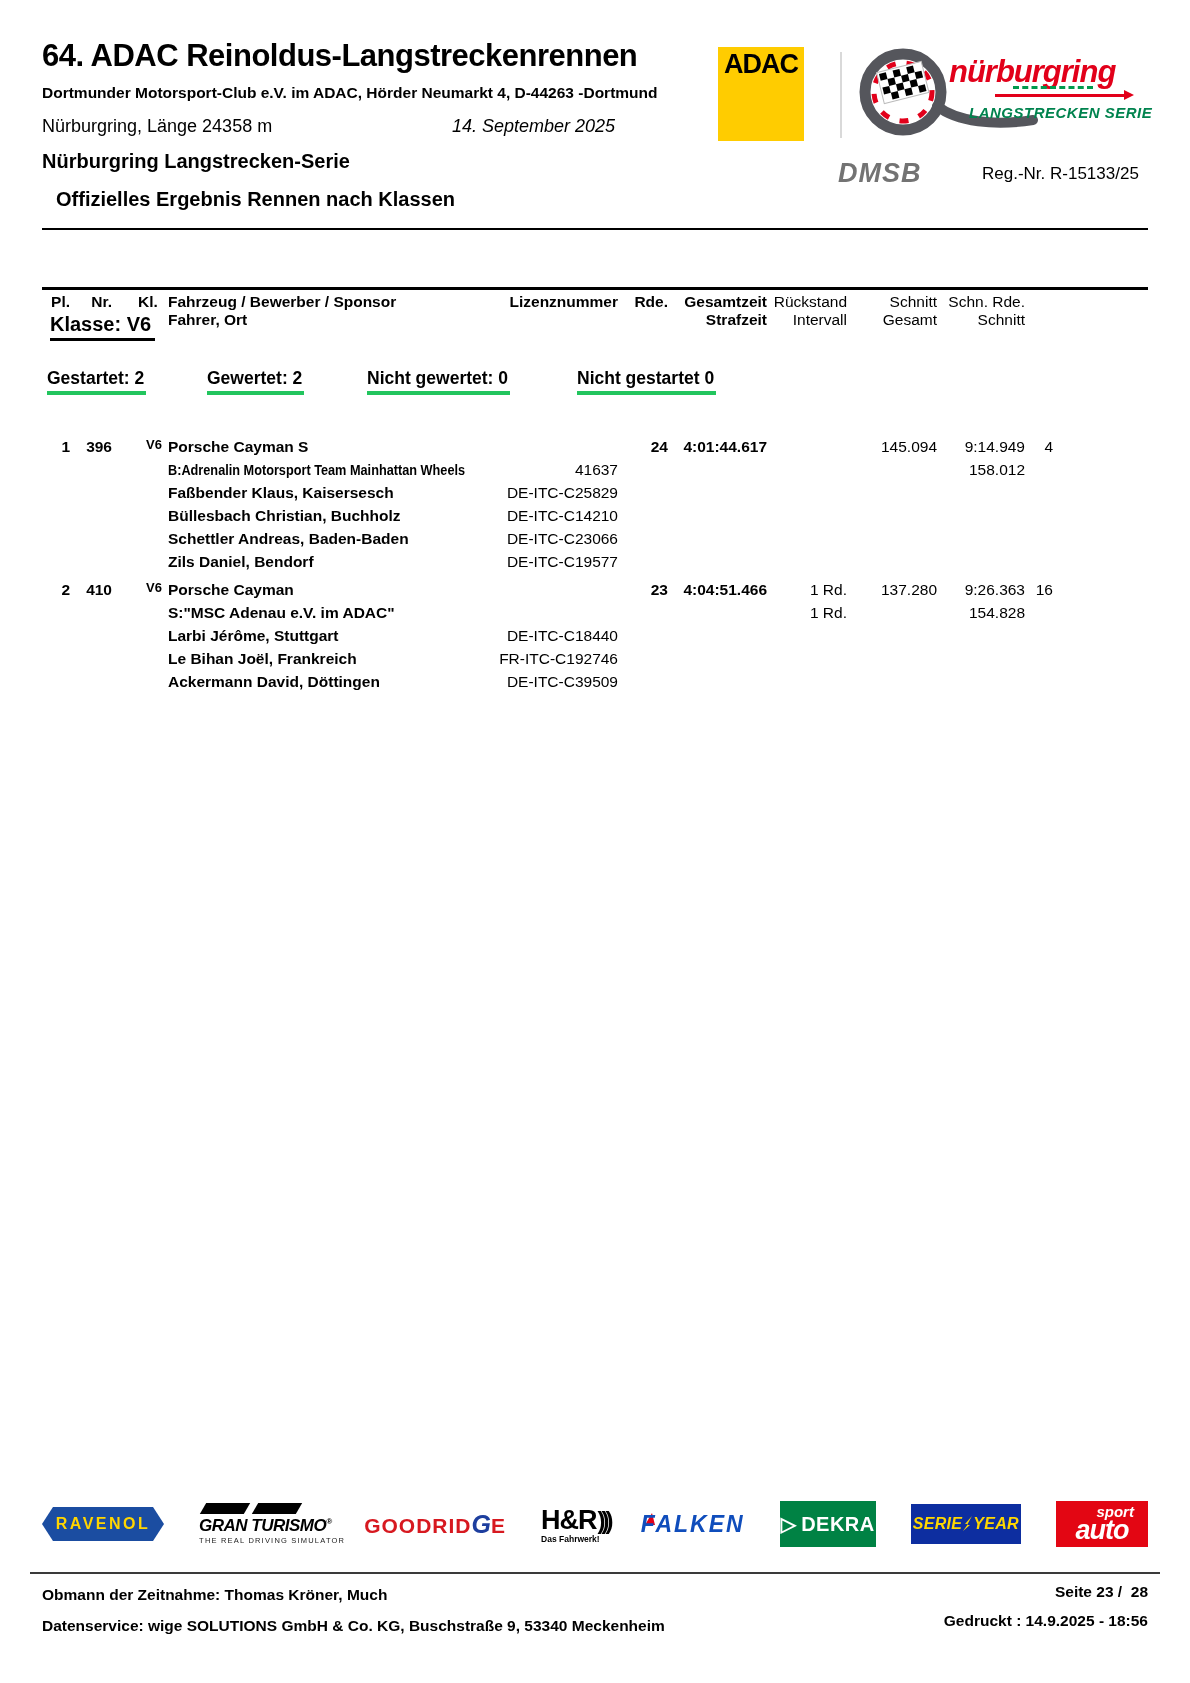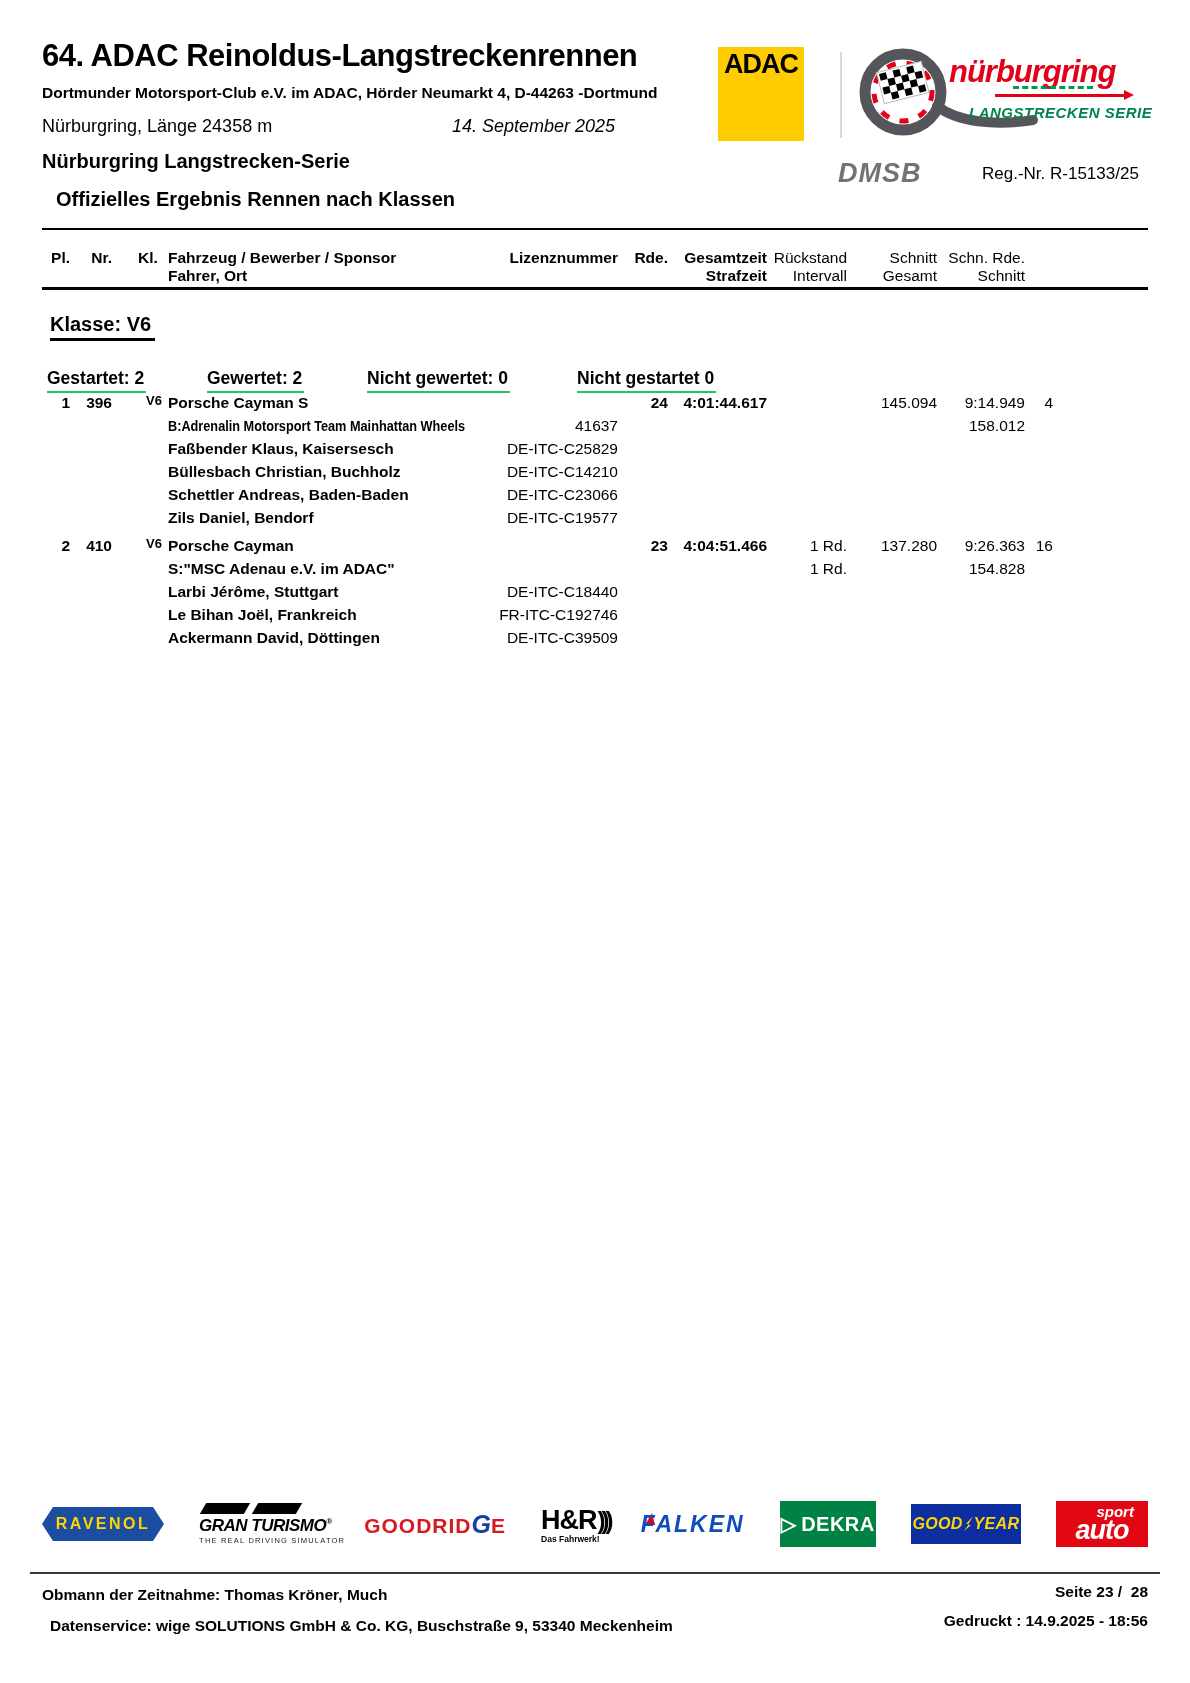--- a/index.html
+++ b/index.html
@@ -28,38 +28,38 @@
   .nring-redarrow{position:absolute;left:150px;top:52px;width:130px;height:3px;background:#E2001A;}
   .nring-redarrow:after{content:"";position:absolute;right:-9px;top:-4px;border-left:10px solid #E2001A;
                border-top:5px solid transparent;border-bottom:5px solid transparent;}
   .nring-greendash{position:absolute;left:168px;top:44px;width:80px;border-top:3px dashed #009A4E;}
 
   .dmsb{left:838px;top:158px;font-size:27px;font-weight:800;font-style:italic;color:#737373;letter-spacing:1px;}
   .regnr{left:982px;top:164px;font-size:17px;}
 
   
   .hline{left:42px;width:1106px;background:#000;}
-  .line{position:absolute;left:0;width:1190px;height:23px;font-size:15.5px;}
+  .line{position:absolute;left:0;width:1190px;height:23px;font-size:15.5px;margin-top:44px;}
   .cell{position:absolute;top:0;white-space:nowrap;}
   .c-pl {left:42px; width:28px; text-align:right;}
   .c-nr {left:74px; width:38px; text-align:right;}
   .c-kl {left:139px;width:30px; font-size:13px;font-weight:bold;top:-1px;text-align:center;}
   .c-klh{left:138px;width:40px;}
   .c-main{left:168px;width:322px;overflow:hidden;}
   .c-lic{left:468px;width:150px;text-align:right;}
   .c-rde{left:622px;width:46px;text-align:right;}
   .c-ges{left:672px;width:95px;text-align:right;}
   .c-rue{left:771px;width:76px;text-align:right;}
   .c-sch{left:851px;width:86px;text-align:right;}
   .c-srd{left:941px;width:84px;text-align:right;}
   .c-lno{left:1029px;width:24px;text-align:right;}
   .condensed{display:inline-block;transform:scaleX(.82);transform-origin:0 50%;white-space:nowrap;}
 
   .klasse{left:50px;top:313px;font-size:20px;font-weight:bold;border-bottom:3px solid #000;padding:0 4px 2px 0;}
-  .stat{top:368px;font-size:17.5px;font-weight:bold;border-bottom:2px solid #22c55e;padding:0 2px 2px 0;}
+  .stat{top:368px;font-size:17.5px;font-weight:bold;border-bottom:4px solid #22c55e;padding:0 2px 2px 0;}
 
   
   .sponsors{left:42px;top:1498px;width:1106px;height:52px;display:flex;align-items:center;
             justify-content:space-between;}
   .rav{width:122px;height:34px;background:#1B4DA1;display:flex;align-items:center;justify-content:center;
        clip-path:polygon(0 50%,9% 0,91% 0,100% 50%,91% 100%,9% 100%);}
   .rav span{color:#FFD500;font-weight:bold;font-size:16px;letter-spacing:2.5px;}
   .gt{width:130px;text-align:left;}
   .gt-bars{display:flex;gap:8px;margin-bottom:2px;margin-left:4px;}
   .gt-bar{width:44px;height:11px;background:#000;transform:skewX(-30deg);}
@@ -84,21 +84,21 @@
   .gy{width:110px;height:40px;background:#0D2EA0;display:flex;align-items:center;justify-content:center;}
   .gy span{color:#FFD700;font-weight:bold;font-style:italic;font-size:16px;letter-spacing:.3px;}
   .sa{width:92px;height:46px;background:#E30613;color:#fff;font-style:italic;font-weight:bold;
       display:flex;flex-direction:column;align-items:center;justify-content:center;line-height:.85;}
   .sa .s1{font-size:15px;align-self:flex-end;margin-right:14px;}
   .sa .s2{font-size:27px;letter-spacing:-1px;}
 
   
   .fline{left:30px;top:1572px;width:1130px;height:2px;background:#3a3a3a;}
   .f-left1{left:42px;top:1586px;font-size:15.5px;font-weight:bold;}
-  .f-left2{left:42px;top:1617px;font-size:15.5px;font-weight:bold;margin-left:8px;}
+  .f-left2{left:42px;top:1617px;font-size:15.5px;font-weight:bold;}
   .f-right1{right:42px;top:1583px;font-size:15.5px;font-weight:bold;white-space:pre;}
   .f-right2{right:42px;top:1612px;font-size:15.5px;font-weight:bold;}
 </style>
 </head>
 <body>
 
 <div class="page">
 
   <div class="abs title">64. ADAC Reinoldus-Langstreckenrennen</div>
   <div class="abs organizer">Dortmunder Motorsport-Club e.V. im ADAC, Hörder Neumarkt 4, D-44263 -Dortmund</div>
@@ -260,21 +260,21 @@
     </div>
     <div class="falken">
       <span class="falken-tri"></span>
       <span>FALKEN</span>
     </div>
     <div class="dekra">
       <span class="arrow">▷</span>
       <span class="txt">DEKRA</span>
     </div>
     <div class="gy">
-      <span>GOOD</span>
+      <span>SERIE</span>
       <svg width="11" height="16" viewBox="0 0 11 16">
         <path d="M1 15 L6 8 L3 8 L10 0 L5 9 L8 9 Z" fill="#FFD700"></path>
       </svg>
       <span>YEAR</span>
     </div>
     <div class="sa">
       <span class="s1">sport</span>
       <span class="s2">auto</span>
     </div>
   </div>

